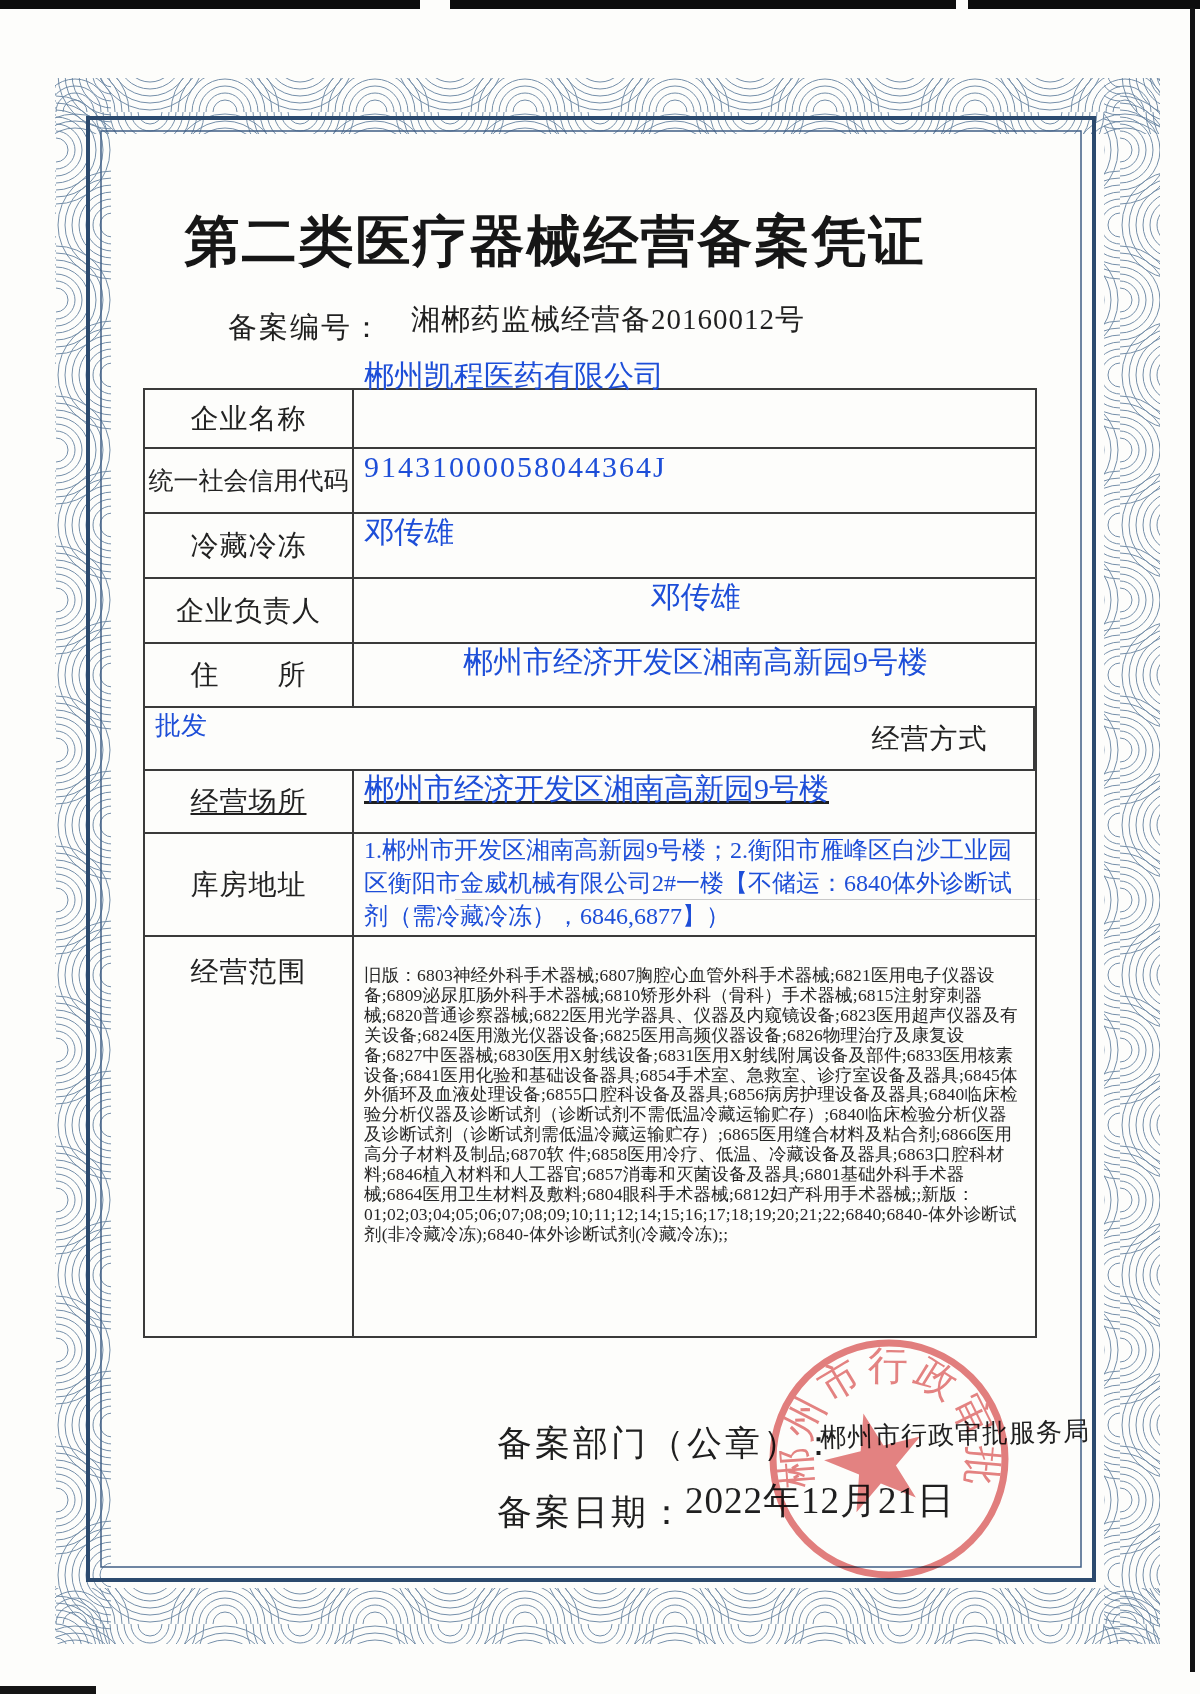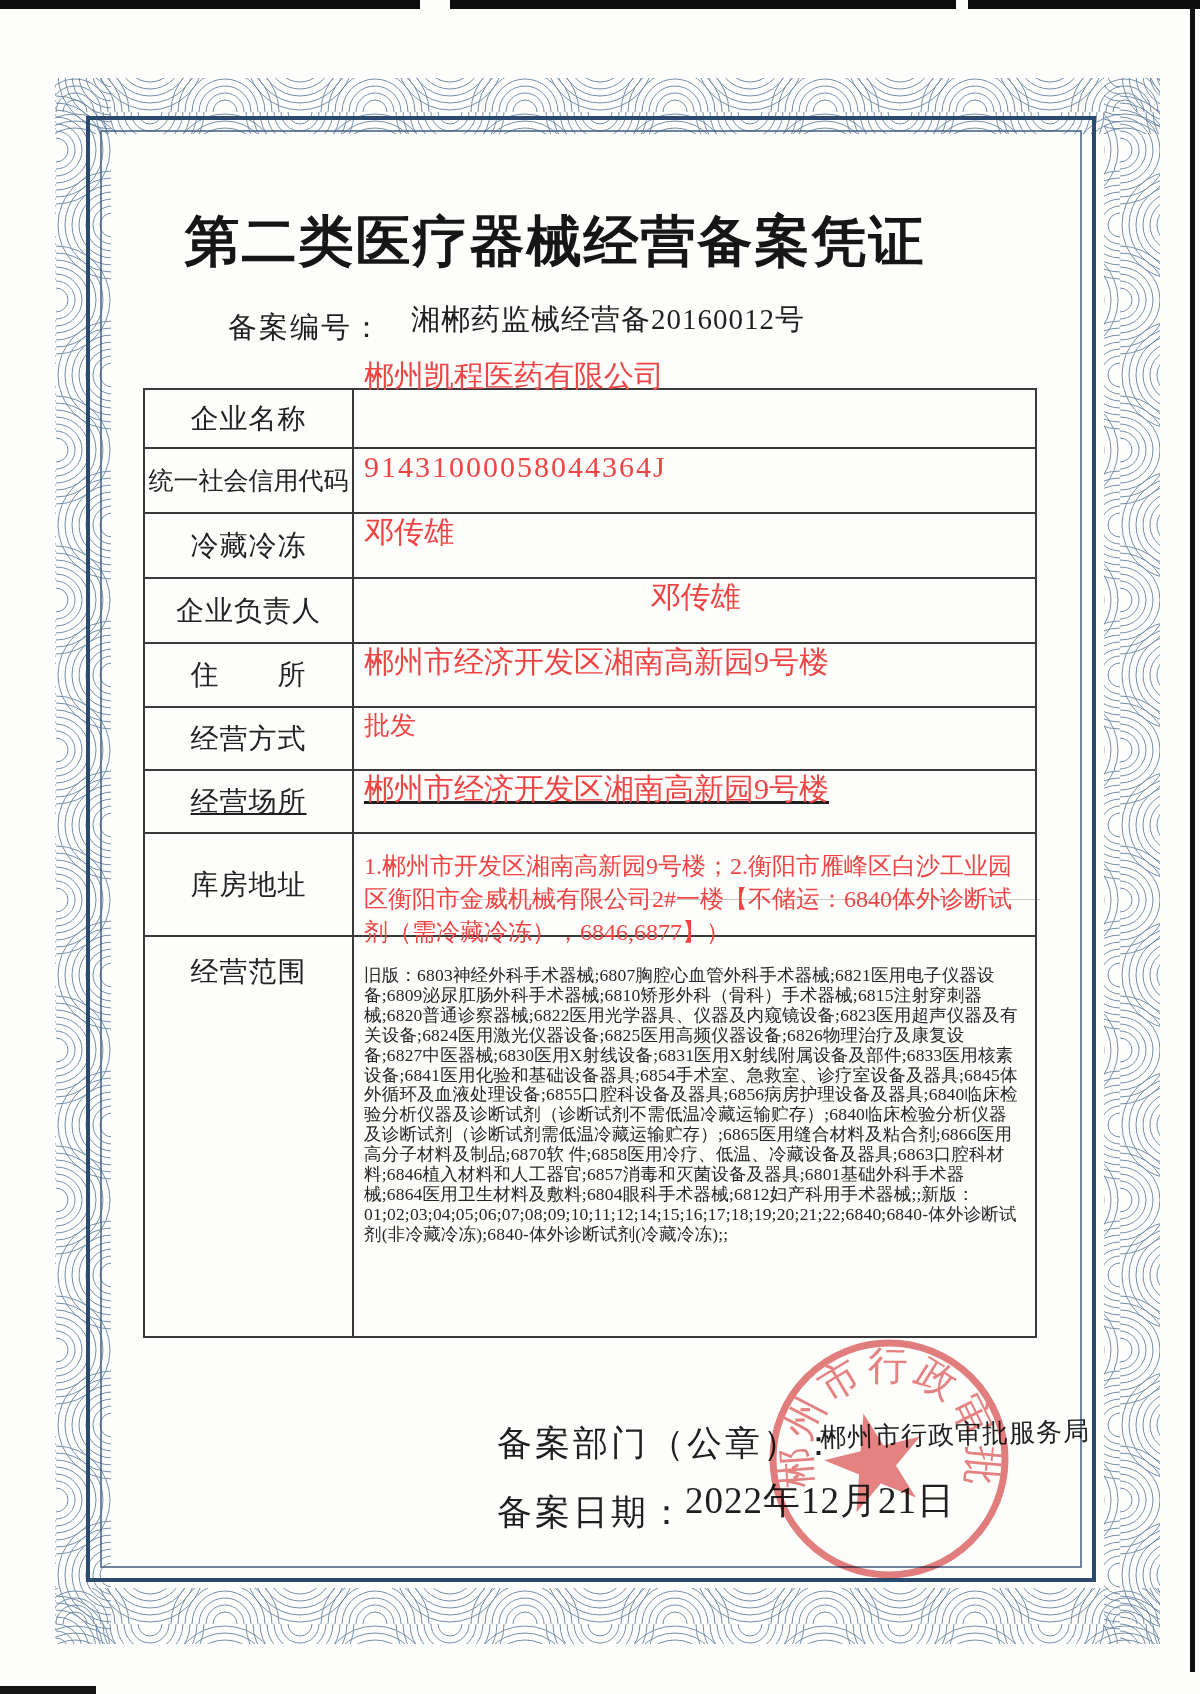--- a/index.html
+++ b/index.html
@@ -30,28 +30,28 @@
     border:2px solid #3a3a3a;box-sizing:border-box;display:flex;flex-direction:column;
   }
   .row{display:flex;border-bottom:2px solid #3a3a3a;box-sizing:border-box;}
   .row:last-child{border-bottom:none;flex:1;}
   .cell{box-sizing:border-box;}
   .label{
     width:209px;flex:0 0 209px;border-right:2px solid #3a3a3a;
     display:flex;align-items:center;justify-content:center;
     font-size:28px;letter-spacing:1px;color:#222;
   }
-  .value{flex:1;padding:1px 8px 0 10px;font-size:30px;line-height:34px;color:#ef4444;overflow:visible;}
+  .value{flex:1;padding:1px 8px 0 10px;font-size:30px;line-height:34px;color:#1d4ed8;overflow:visible;}
   .r1{height:59px;} .r2{height:65px;} .r3{height:65px;} .r4{height:65px;text-align:center;}
-  .r5{height:64px;} .r6{height:63px;} .r7{height:63px;text-decoration:underline;} .r8{height:103px;}
+  .r5{height:64px;text-align:center;} .r6{height:63px;} .r7{height:63px;text-decoration:underline;} .r8{height:103px;}
   .r1 .value span{display:block;margin-top:-32px;white-space:nowrap;}
   .r2 .label{font-size:25px;letter-spacing:0;}
   .r2 .value{letter-spacing:2px;}
   .r6 .value{font-size:26px;}
-  .r8 .value{font-size:24px;line-height:33px;padding-top:16px;letter-spacing:0;}
+  .r8 .value{font-size:24px;line-height:33px;padding-top:0;letter-spacing:0;}
   .r9 .label{align-items:flex-start;padding-top:16px;}
   .r9 .value{font-size:17.5px;line-height:19.9px;padding-top:29px;padding-right:13px;letter-spacing:0.2px;color:#262626;}
   
   .dept-label{position:absolute;left:497px;top:1420px;font-size:35px;letter-spacing:3px;white-space:nowrap;}
   .dept-value{position:absolute;left:820px;top:1417px;font-size:26px;letter-spacing:1px;white-space:nowrap;transform:rotate(-1.4deg);}
   .date-label{position:absolute;left:497px;top:1489px;font-size:35px;letter-spacing:3px;white-space:nowrap;}
   .date-value{position:absolute;left:685px;top:1476px;font-size:37px;letter-spacing:1px;white-space:nowrap;}
   .seal-svg{position:absolute;left:0;top:0;pointer-events:none;mix-blend-mode:multiply;opacity:.82;}
   
   .print-footer{
@@ -154,22 +154,22 @@
     </div>
     <div class="row r4">
       <div class="cell label">企业负责人</div>
       <div class="cell value">邓传雄</div>
     </div>
     <div class="row r5">
       <div class="cell label">住　　所</div>
       <div class="cell value">郴州市经济开发区湘南高新园9号楼</div>
     </div>
     <div class="row r6">
+      <div class="cell value">批发</div>
       <div class="cell label">经营方式</div>
-      <div class="cell value">批发</div>
     </div>
     <div class="row r7">
       <div class="cell label">经营场所</div>
       <div class="cell value">郴州市经济开发区湘南高新园9号楼</div>
     </div>
     <div class="row r8">
       <div class="cell label">库房地址</div>
       <div class="cell value">1.郴州市开发区湘南高新园9号楼；2.衡阳市雁峰区白沙工业园区衡阳市金威机械有限公司2#一楼【不储运：6840体外诊断试剂（需冷藏冷冻），6846,6877】）</div>
     </div>
     <div class="row r9">

